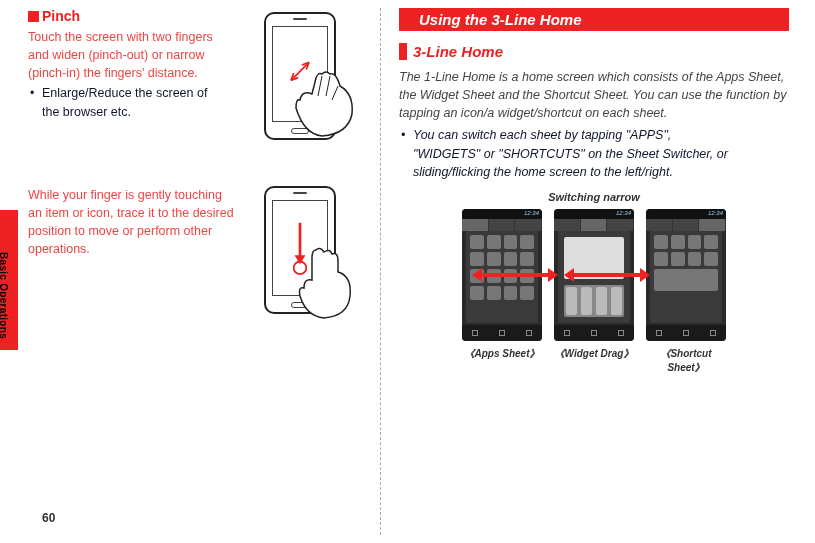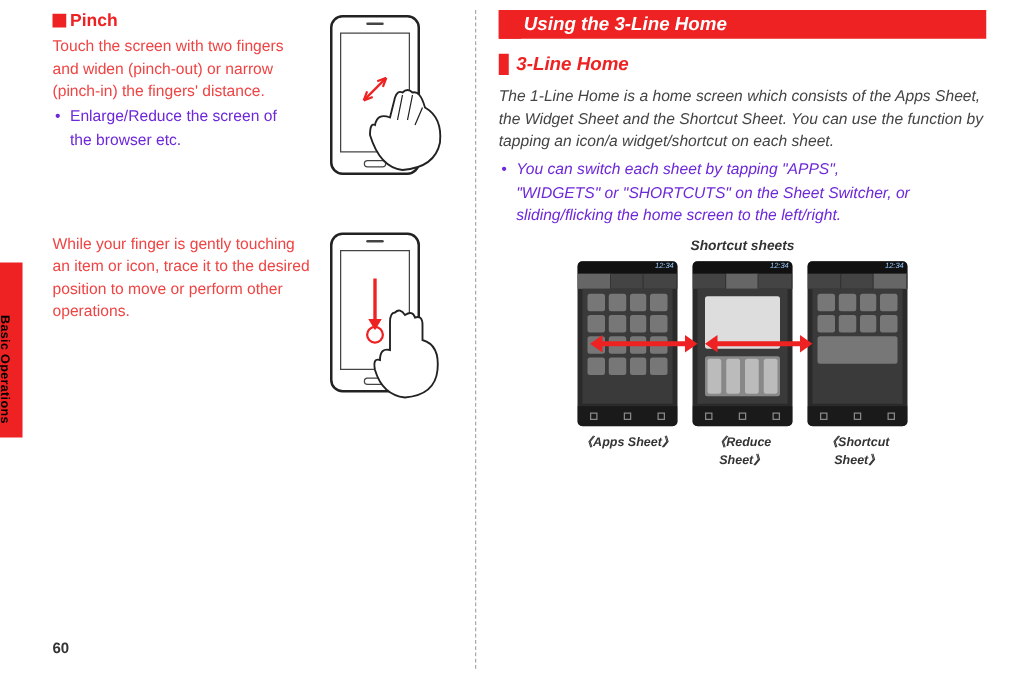--- a/index.html
+++ b/index.html
@@ -31,21 +31,21 @@
       left: -2px;
       top: 252px;
       writing-mode: vertical-rl;
       font-size: 10px;
       font-weight: bold;
       color: #000;
       letter-spacing: 0.3px;
     }
     .left-col {
       width: 380px;
-      padding: 0 18px 0 42px;
+      padding: 0 18px 0 28px;
       position: relative;
     }
     .right-col {
       flex: 1;
       padding: 0 6px 0 18px;
       border-left: 1px dashed #aaa;
       position: relative;
       font-style: italic;
     }
     .sec-heading {
@@ -66,21 +66,21 @@
       font-size: 12.5px;
       line-height: 1.45;
       color: #ef4444;
       margin-bottom: 2px;
       max-width: 205px;
     }
     ul.bul { list-style: none; margin-top: 2px; }
     ul.bul li {
       font-size: 12.5px;
       line-height: 1.45;
-      color: #6d28d9;
+      color: #0f172a;
       padding-left: 14px;
       position: relative;
       max-width: 340px;
     }
     ul.bul li::before {
       content: "•";
       position: absolute;
       left: 2px;
       top: 0;
     }
@@ -301,21 +301,21 @@
   </div>
 
   <div class="right-col">
     <div class="bar-heading">Using the 3-Line Home</div>
     <div class="sub-heading">3-Line Home</div>
     <div class="right-body">The 1-Line Home is a home screen which consists of the Apps Sheet, the Widget Sheet and the Shortcut Sheet. You can use the function by tapping an icon/a widget/shortcut on each sheet.</div>
     <ul class="bul">
       <li>You can switch each sheet by tapping "APPS", "WIDGETS" or "SHORTCUTS" on the Sheet Switcher, or sliding/flicking the home screen to the left/right.</li>
     </ul>
 
-    <div class="switch-caption">Shortcut sheets</div>
+    <div class="switch-caption">Switching narrow</div>
 
     <div class="sheets-row" style="position:relative;">
       <div class="double-arrow da1">
         <div class="al"></div>
           <div class="shaft"></div>
           <div class="ar"></div>
       </div>
       <div class="double-arrow da2">
         <div class="al"></div>
           <div class="shaft"></div>
@@ -402,18 +402,18 @@
         <div class="mini-nav">
             <div></div>
             <div></div>
             <div></div>
           </div>
       </div>
     </div>
 
     <div class="sheet-labels">
       <span>《Apps Sheet》</span>
-      <span>《Reduce Sheet》</span>
+      <span>《Widget Drag》</span>
       <span>《Shortcut Sheet》</span>
     </div>
 
   </div>
 </div>
 
 </body></html>

